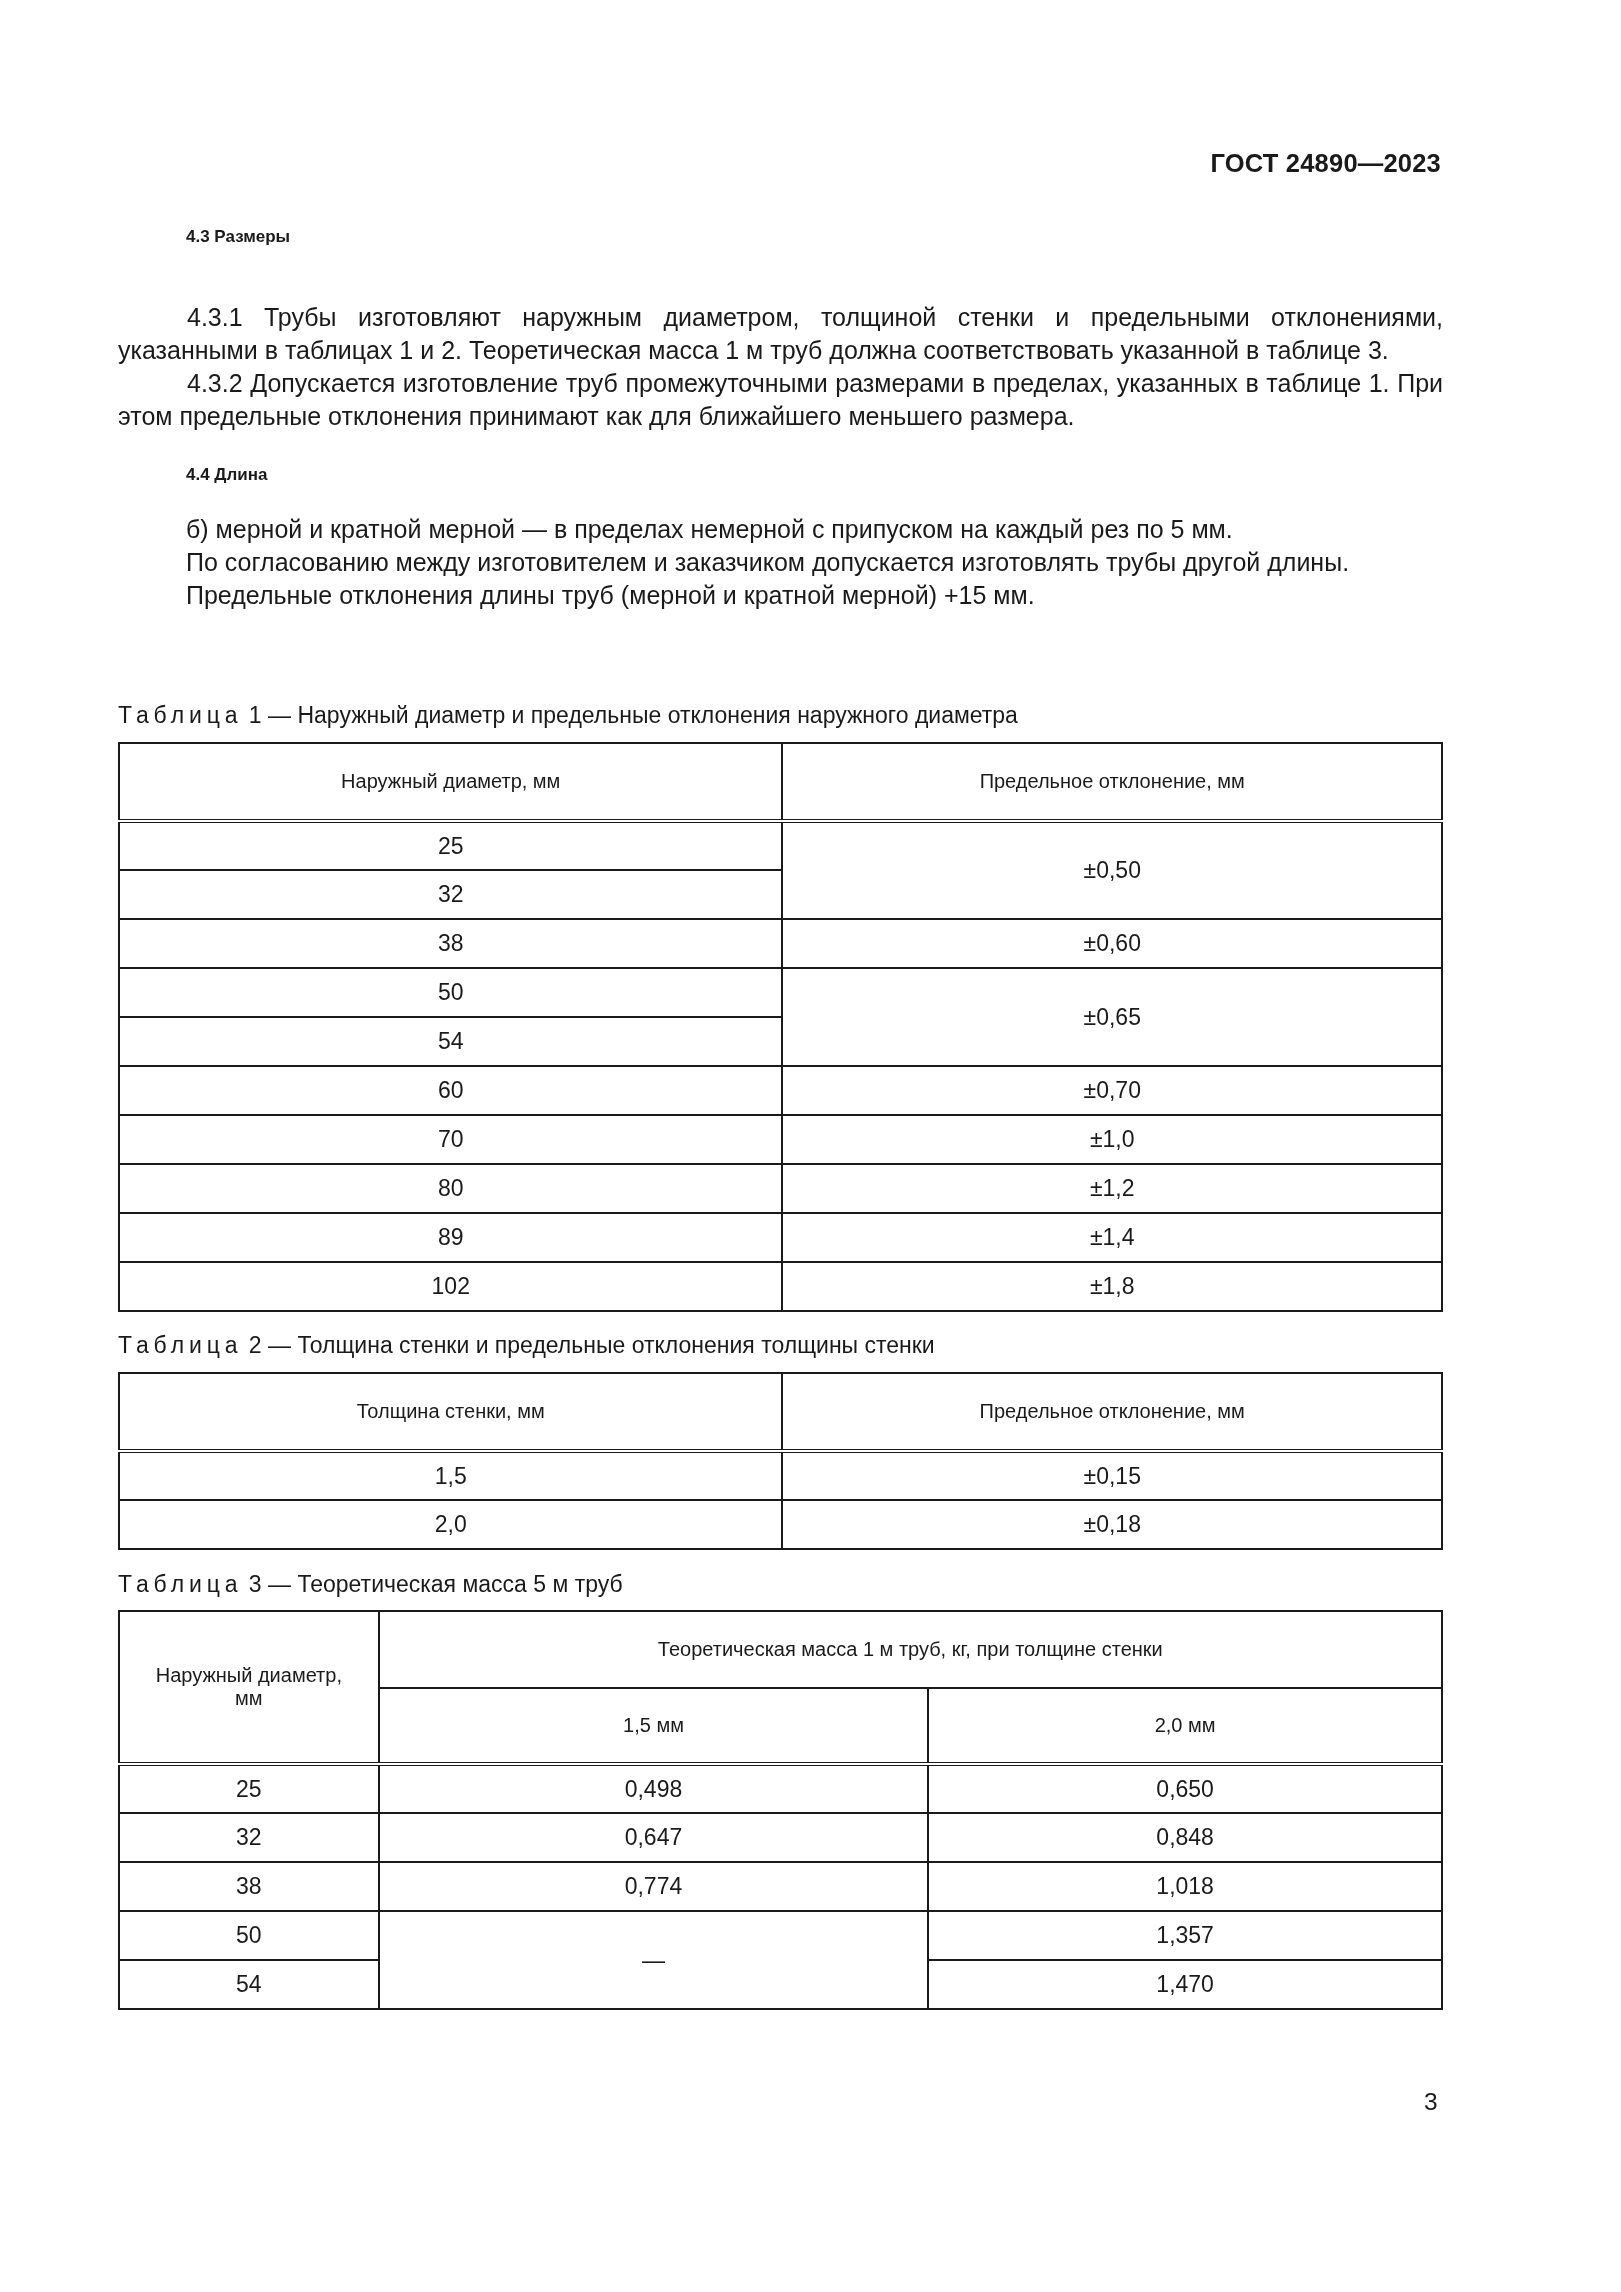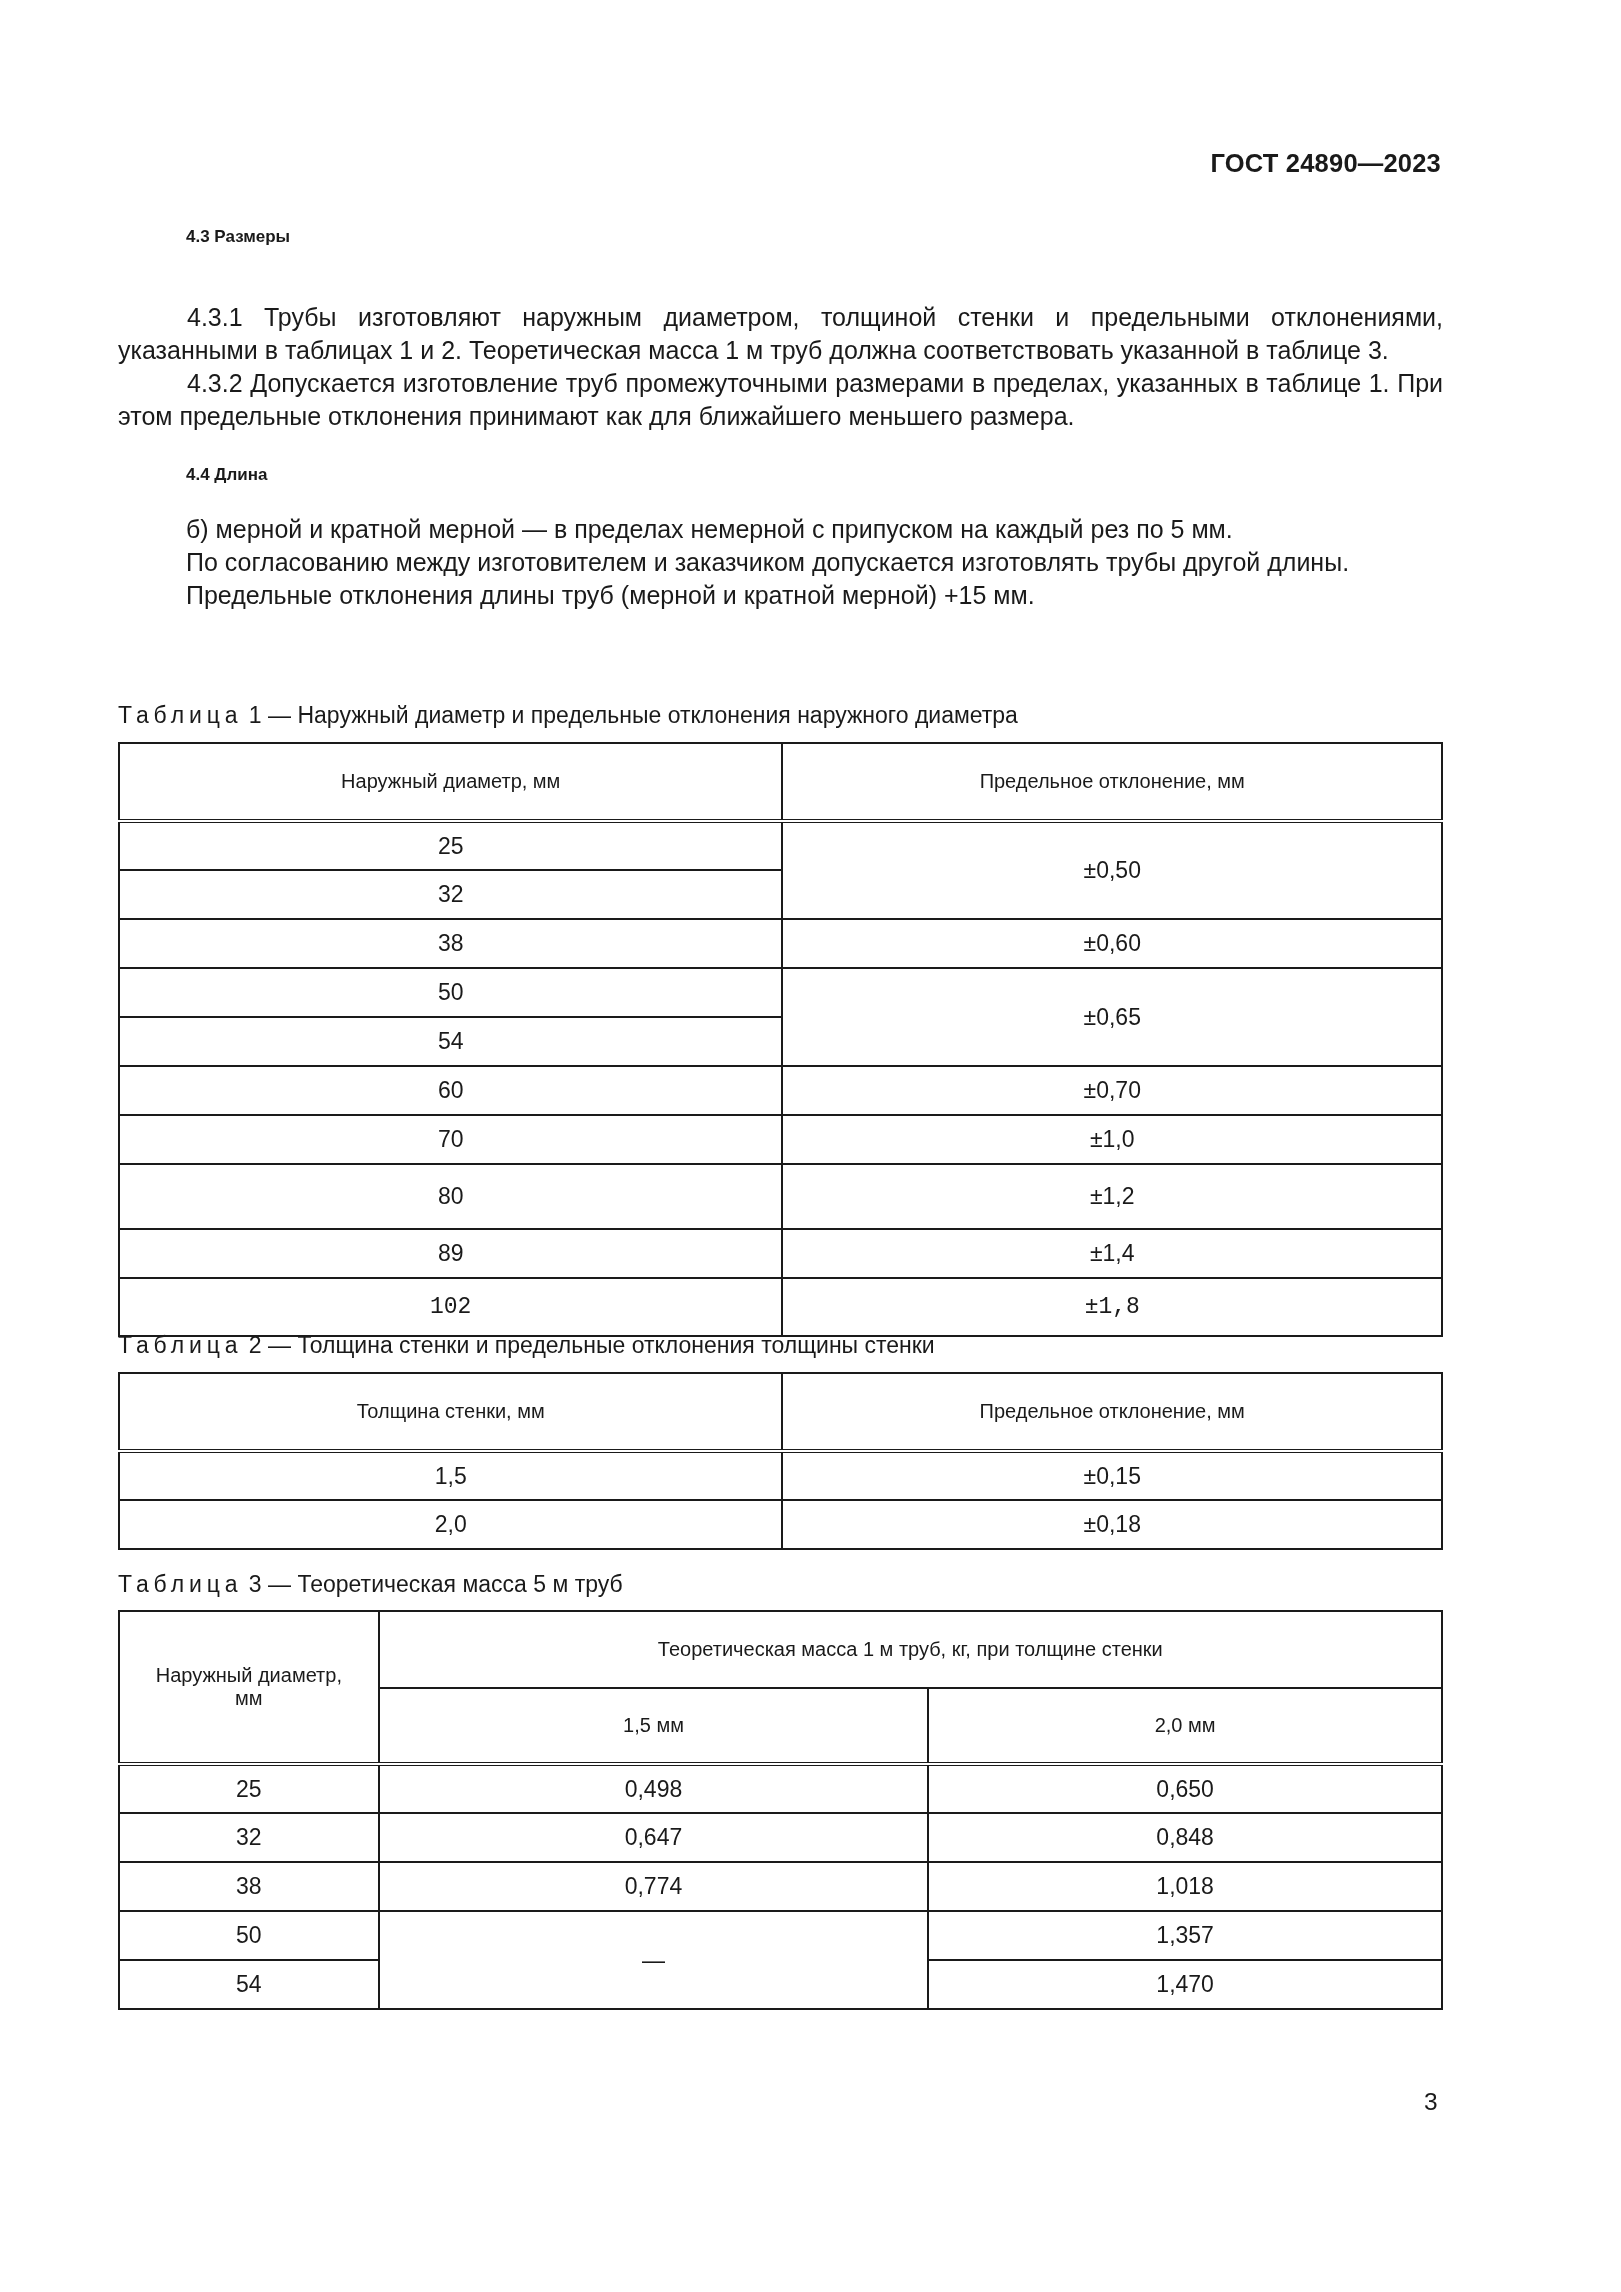--- a/index.html
+++ b/index.html
@@ -69,29 +69,29 @@
     <td>54</td>
   </tr>
   <tr style="height:49px;padding-left:35px;">
     <td>60</td>
     <td>±0,70</td>
   </tr>
   <tr style="height:49px;">
     <td>70</td>
     <td>±1,0</td>
   </tr>
-  <tr style="height:65px;">
+  <tr style="height:49px;">
     <td>80</td>
     <td>±1,2</td>
   </tr>
   <tr style="height:49px;">
     <td>89</td>
     <td>±1,4</td>
   </tr>
-  <tr style="height:58px;font-family:Liberation Mono, monospace;">
+  <tr style="height:49px;">
     <td>102</td>
     <td>±1,8</td>
   </tr>
 </tbody>
   </table>
 
 <div class="abs caption" style="top:1332px;"><span class="spaced">Таблица</span><span> 2 — Толщина стенки и предельные отклонения толщины стенки</span></div>
 <table class="gost" style="left:118px; top:1372px; width:1325px;">
   <colgroup>
       <col style="width:665px">

